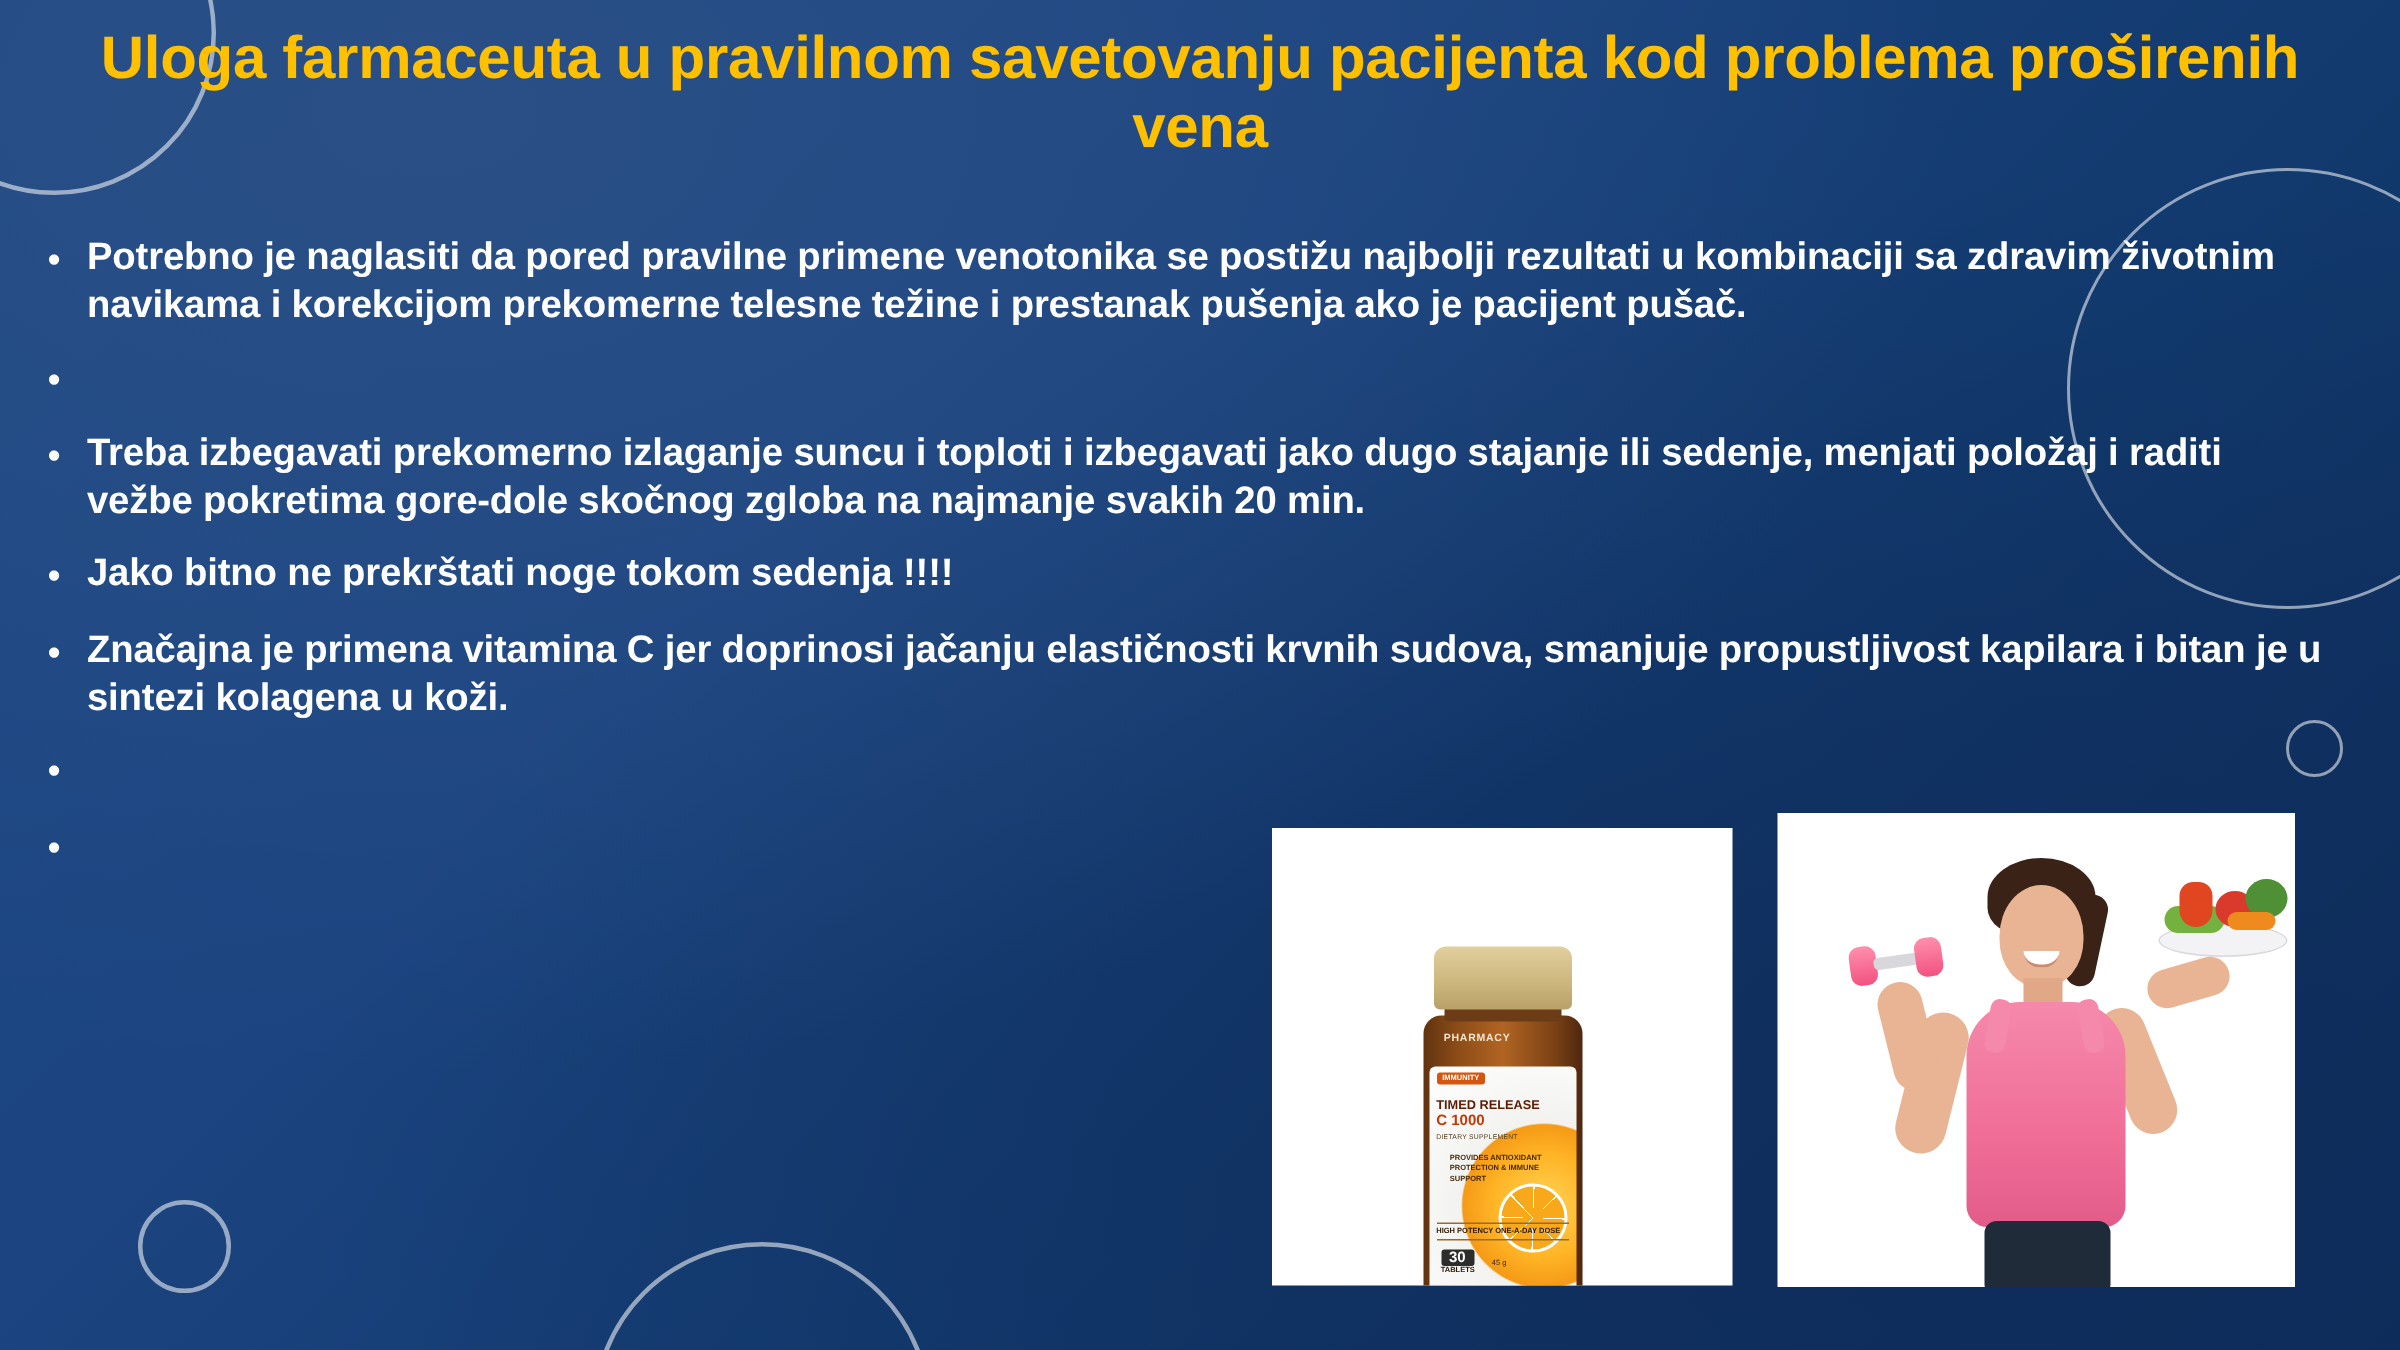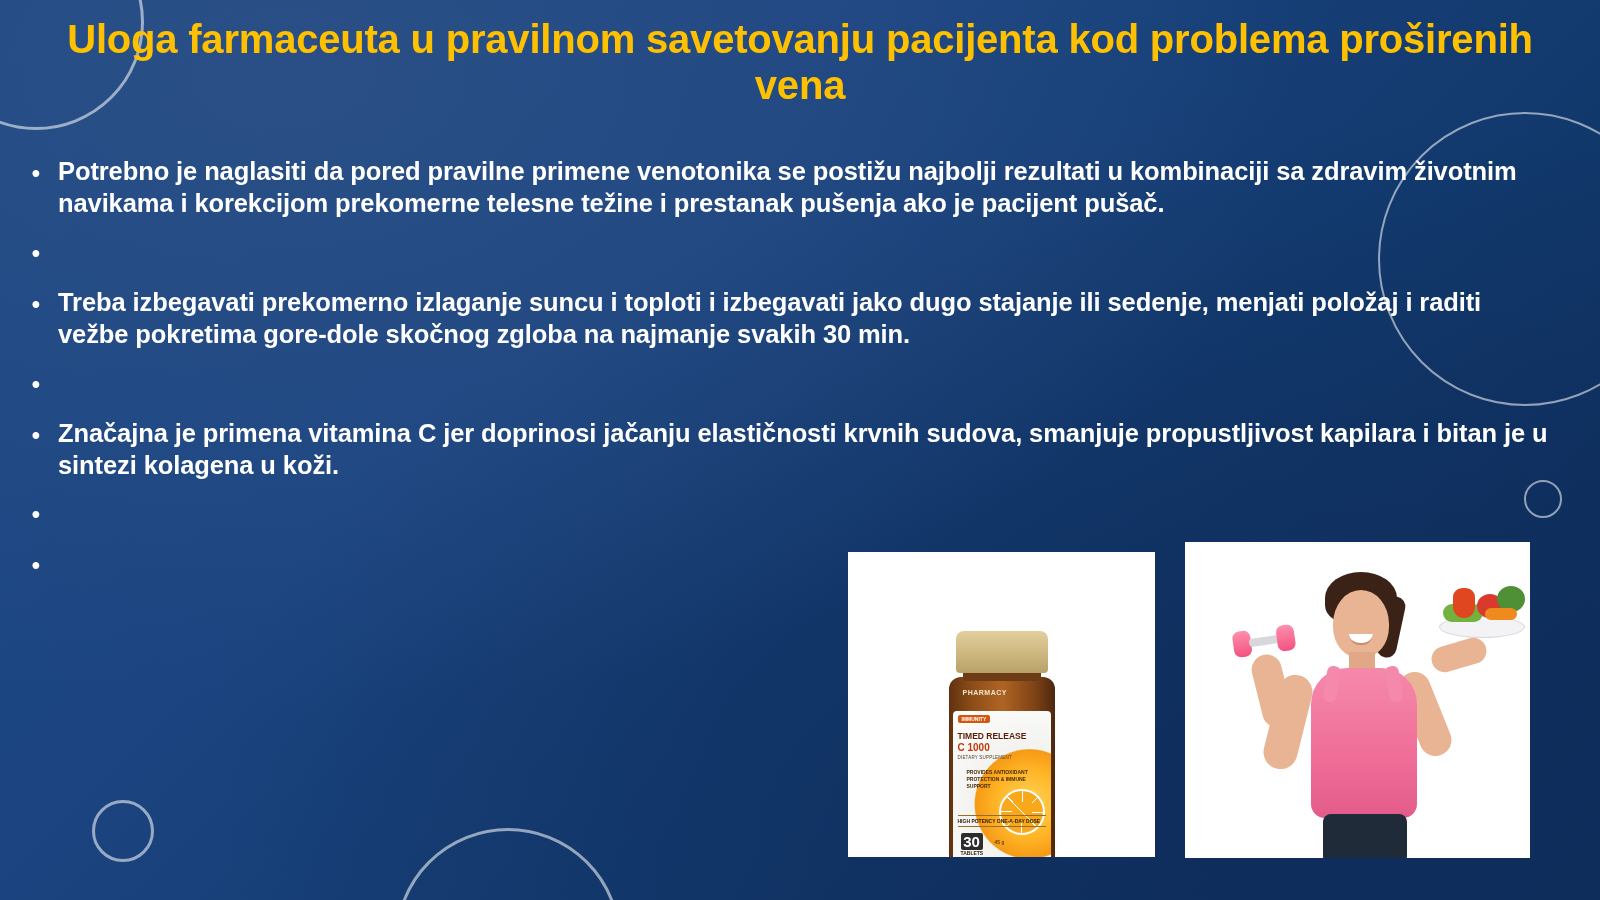--- a/index.html
+++ b/index.html
@@ -241,21 +241,21 @@
     position: absolute;
     left: 8px; top: 122px;
     width: 22px;
     text-align: center;
     font-size: 5px;
     font-weight: bold;
     color: #2d1a06;
   }
   .lbl-count .num {
     display: block;
-    font-size: 15px;
+    font-size: 10px;
     background: #2d2d2d;
     color: #fff;
     border-radius: 2px;
   }
   .lbl-weight {
     position: absolute;
     left: 42px; top: 128px;
     font-size: 5px;
     color: #3a250c;
   }
@@ -466,25 +466,26 @@
       <div class="bullet-marker">•</div>
       <div class="bullet-text">Potrebno je naglasiti da pored pravilne primene venotonika se postižu najbolji rezultati u kombinaciji sa zdravim životnim navikama i korekcijom prekomerne telesne težine i prestanak pušenja ako je pacijent pušač.</div>
     </div>
 
     <div class="bullet">
       <div class="bullet-marker">•</div>
     </div>
 
     <div class="bullet">
       <div class="bullet-marker">•</div>
-      <div class="bullet-text">Treba izbegavati prekomerno  izlaganje suncu i toploti i izbegavati jako dugo stajanje ili sedenje, menjati položaj i raditi vežbe pokretima gore-dole skočnog zgloba na najmanje svakih 30 min.</div>
-    </div>
-
-    <div class="bullet">
-      <div class="bullet-marker">•</div>
+      <div class="bullet-text">Treba izbegavati prekomerno  izlaganje suncu i toploti i izbegavati jako dugo stajanje ili sedenje, menjati položaj i raditi vežbe pokretima gore-dole skočnog zgloba na najmanje svakih 20 min.</div>
+    </div>
+
+    <div class="bullet">
+      <div class="bullet-marker">•</div>
+      <div class="bullet-text">Jako bitno ne prekrštati noge tokom sedenja !!!!</div>
     </div>
 
     <div class="bullet">
       <div class="bullet-marker">•</div>
       <div class="bullet-text">Značajna je primena vitamina C jer doprinosi jačanju elastičnosti krvnih sudova, smanjuje propustljivost kapilara i bitan je u sintezi kolagena u koži.</div>
     </div>
 
     <div class="bullet">
       <div class="bullet-marker">•</div>
     </div>

